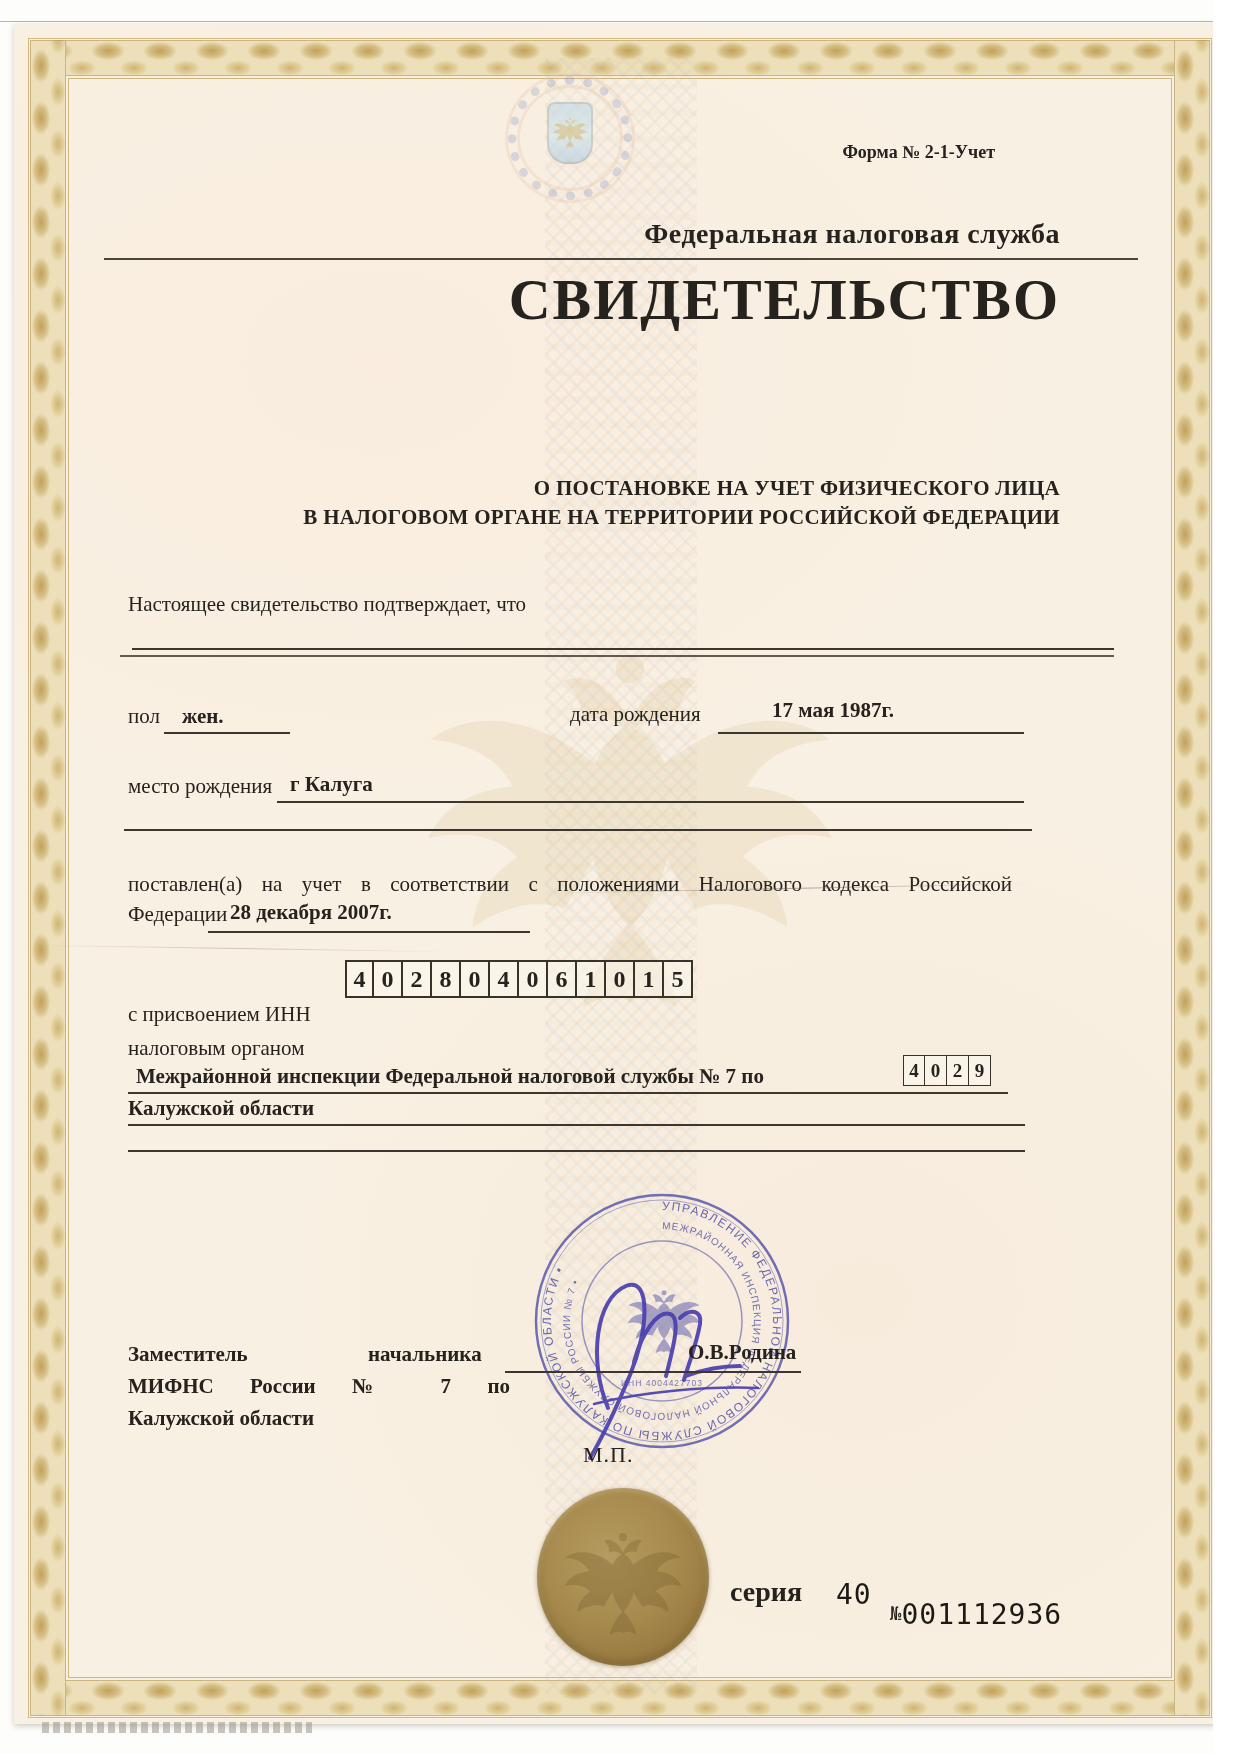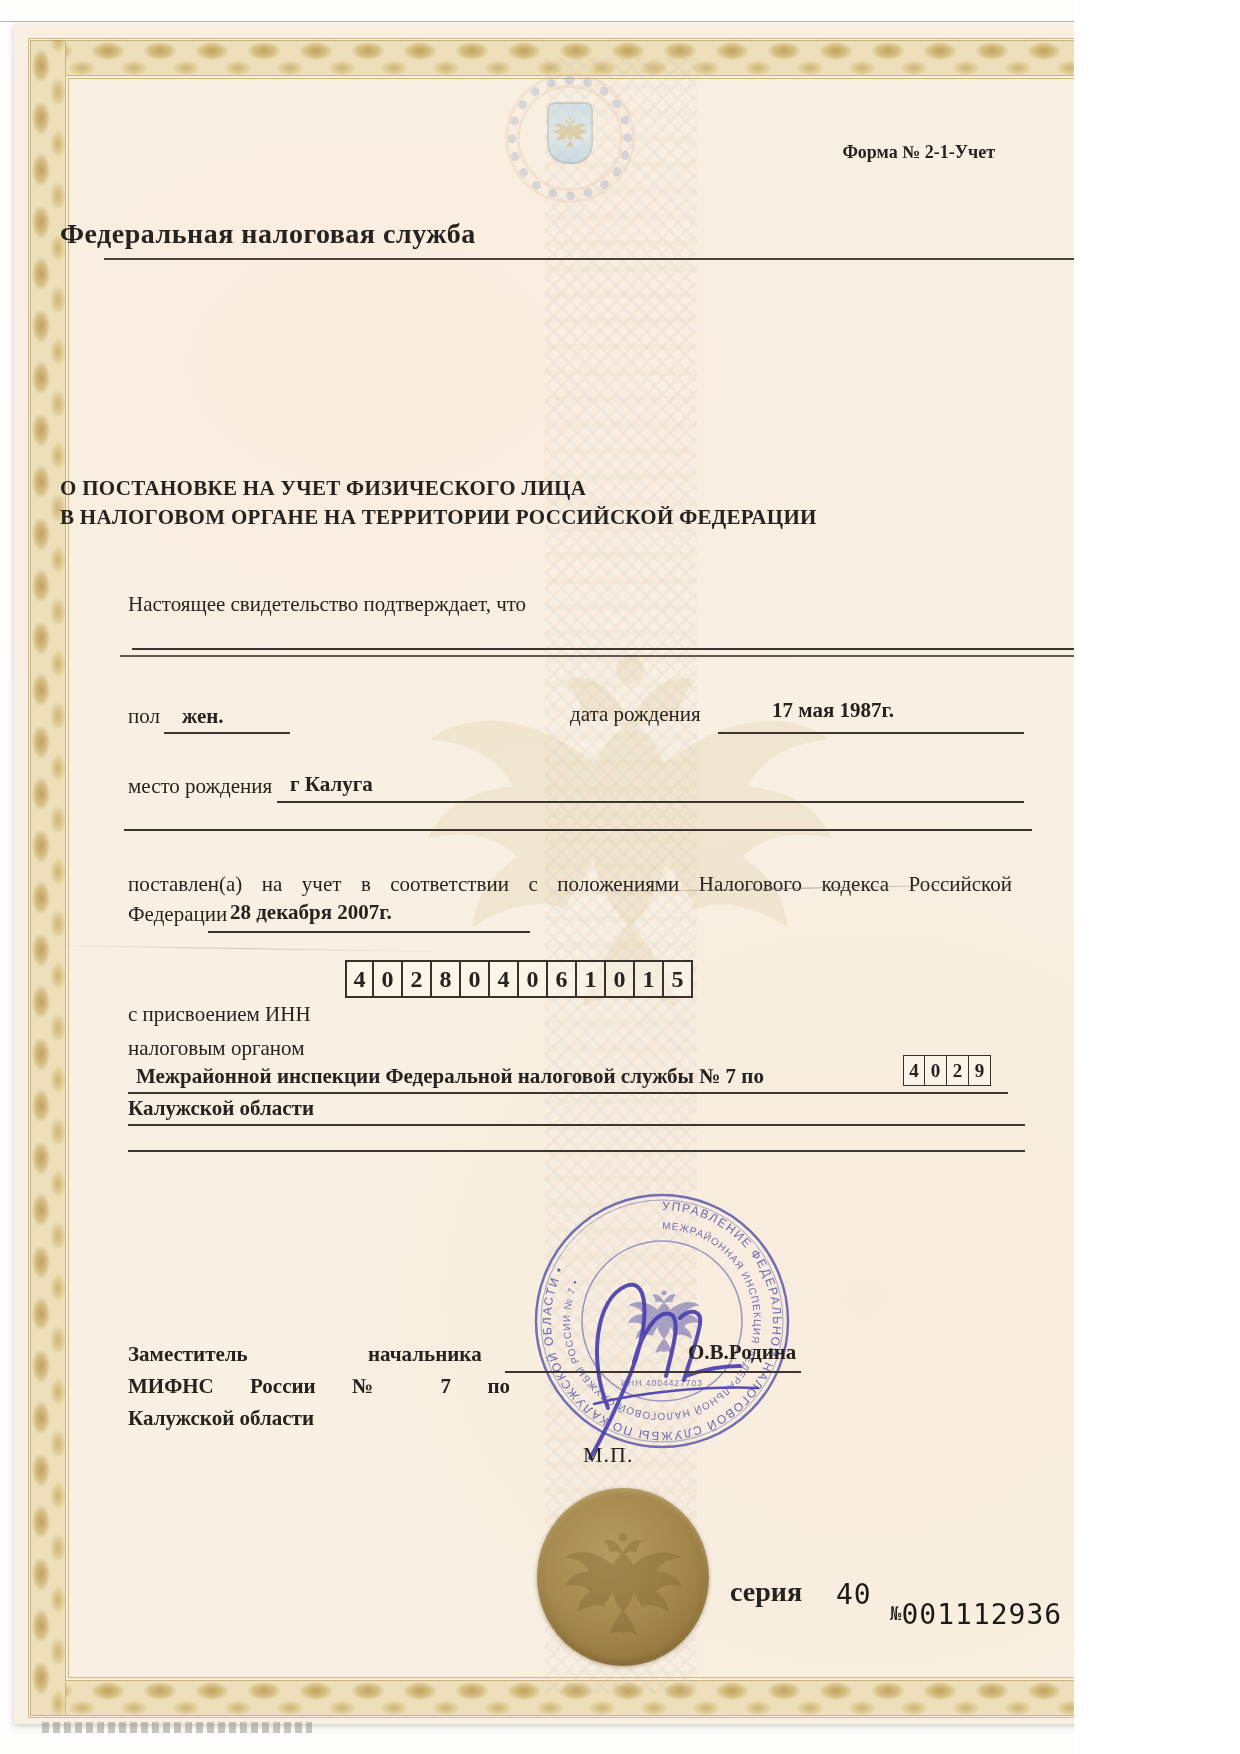--- a/index.html
+++ b/index.html
@@ -1,16 +1,16 @@
 <!DOCTYPE html>
 <html><head>
 <meta charset="utf-8">
 <style>
   html,body{margin:0;padding:0;background:#ffffff;}
-  .scan{position:relative;width:1074px;height:1754px;background:#fdfdfc;overflow:hidden;
+  .scan{position:relative;width:1213px;height:1754px;background:#fdfdfc;overflow:hidden;
         font-family:"Liberation Serif", serif;color:#26221d;}
   .scan *{box-sizing:border-box;}
   .scanner-edge{position:absolute;left:0;top:21px;width:1240px;height:1px;background:#b8b4ae;}
 
   
   .page{position:absolute;left:14px;top:24px;width:1212px;height:1700px;
         background:
           radial-gradient(ellipse 900px 600px at 30% 20%, rgba(250,236,223,.8), rgba(250,236,223,0) 70%),
           radial-gradient(ellipse 800px 700px at 70% 75%, rgba(247,233,218,.7), rgba(247,233,218,0) 70%),
           #f8f0e2;
@@ -46,21 +46,21 @@
   .emblem .ring{position:absolute;left:4px;top:4px;width:124px;height:124px;border-radius:50%;
       border:9px dotted rgba(150,160,200,.55);
       box-shadow:0 0 0 3px rgba(230,190,160,.45), inset 0 0 0 3px rgba(230,190,160,.45);}
   .emblem .shield{position:absolute;left:43px;top:30px;width:46px;height:62px;border-radius:8px 8px 20px 20px;
       background:linear-gradient(180deg,#bcd7e8 0%,#cfe4ef 55%,#aac9de 100%);
       box-shadow:inset 0 0 0 2px rgba(140,120,80,.35);}
   .emblem .shield svg{position:absolute;left:3px;top:6px;width:40px;height:46px;opacity:.8;}
 
   
   .t{position:absolute;white-space:nowrap;}
-  .c{text-align:left;white-space:normal;}
+  .c{text-align:right;white-space:normal;}
   .rule{position:absolute;height:1.5px;background:#3c362e;}
   .justify-line{text-align:justify;text-align-last:justify;white-space:normal;}
 
   .agency{font-size:28px;font-weight:bold;letter-spacing:.5px;}
   .doc-title{font-size:58px;font-weight:bold;letter-spacing:2px;}
   .subtitle{font-size:21px;font-weight:bold;letter-spacing:.3px;}
   .lbl{font-size:21px;}
   .val{font-size:21px;font-weight:bold;}
   .name{font-size:23px;font-weight:bold;letter-spacing:.5px;}
 
@@ -132,20 +132,21 @@
           <use href="#eagle" fill="#c9a23e" opacity=".75"></use>
         </svg>
     </div>
   </div>
 
   <div class="t val" style="left:790px;top:142px;width:205px;text-align:right;font-size:18px;">Форма № 2-1-Учет</div>
 
   <div class="t c agency" style="left:60px;top:218px;width:1000px;">Федеральная налоговая служба</div>
   <div class="rule" style="left:104px;top:258px;width:1034px;background:#4a443a;"></div>
 
+  <div class="t c doc-title" style="left:60px;top:266px;width:1000px;">СВИДЕТЕЛЬСТВО</div>
 
   <div class="t c subtitle" style="left:60px;top:476px;width:1000px;">О ПОСТАНОВКЕ НА УЧЕТ ФИЗИЧЕСКОГО ЛИЦА</div>
   <div class="t lbl" style="left:128px;top:592px;">Настоящее свидетельство подтверждает, что</div>
 
   <div class="t c subtitle" style="left:60px;top:505px;width:1000px;">В НАЛОГОВОМ ОРГАНЕ НА ТЕРРИТОРИИ РОССИЙСКОЙ ФЕДЕРАЦИИ</div>
   <div class="rule" style="left:132px;top:648px;width:982px;"></div>
   <div class="rule" style="left:120px;top:655px;width:994px;opacity:.8;"></div>
 
   <div class="t lbl" style="left:128px;top:704px;">пол</div>
   <div class="t val" style="left:182px;top:704px;">жен.</div>

